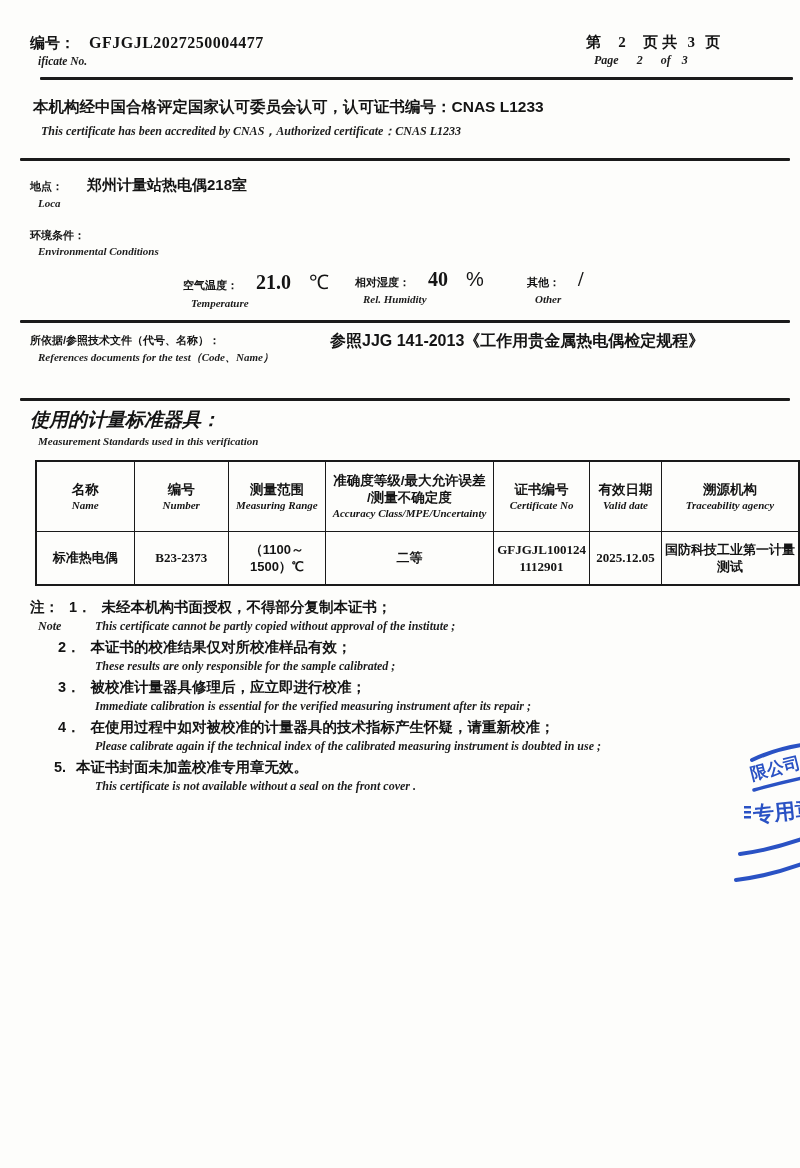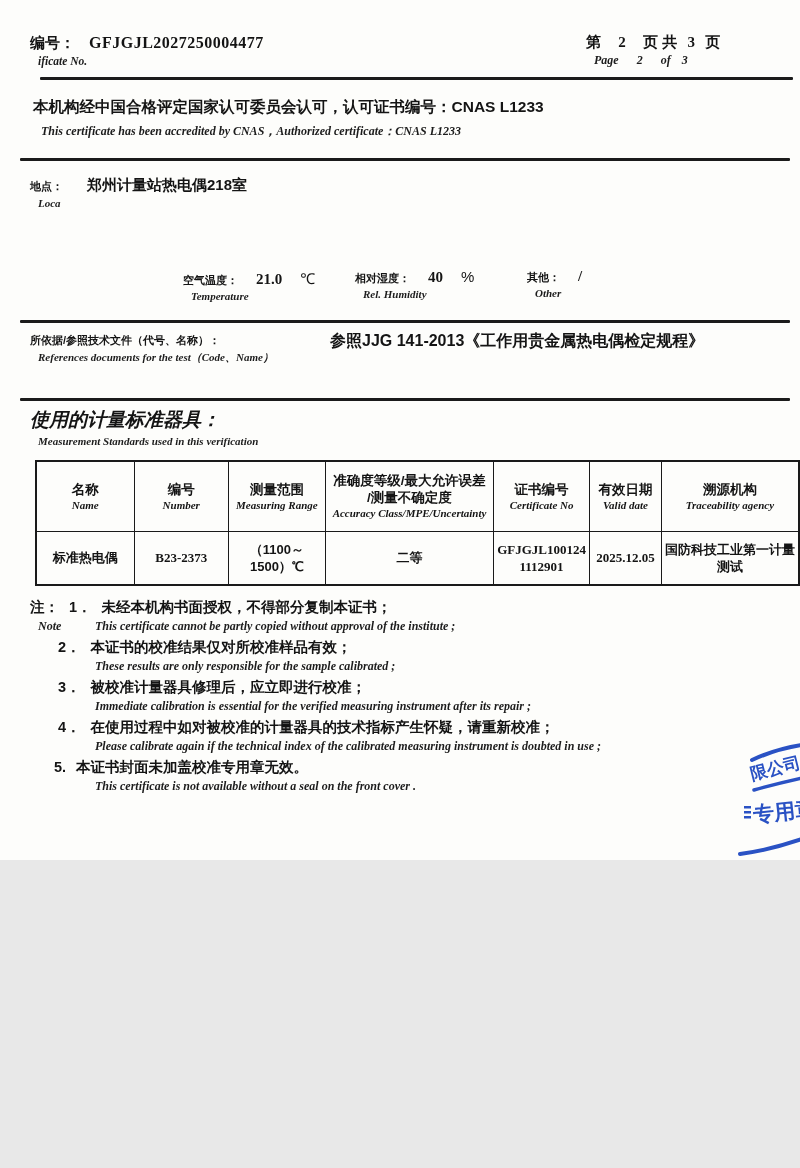--- a/index.html
+++ b/index.html
@@ -1,16 +1,16 @@
 <!DOCTYPE html>
 <html><head>
 <meta charset="utf-8">
 <style>
   html,body{margin:0;padding:0;background:#e8e8e8;}
-  .page{position:relative;width:800px;height:860px;background:#fdfdfb;color:#141414;
+  .page{position:relative;width:800px;height:1168px;background:#fdfdfb;color:#141414;
         font-family:"Liberation Sans",sans-serif;overflow:hidden;}
   .abs{position:absolute;}
   .rule{position:absolute;height:3px;background:#1b1b1b;border-radius:1px;}
   .en{font-family:"Liberation Serif",serif;font-style:italic;font-size:12px;font-weight:600;color:#1c1c1c;margin-left:8px;}
   .serifv{font-family:"Liberation Serif",serif;font-weight:700;}
   
   .hdr-left{left:30px;top:34px;}
   .hdr-no-row{display:flex;gap:14px;align-items:baseline;}
   .hdr-no-label{font-size:15px;font-weight:700;}
   .hdr-no-value{font-size:16px;letter-spacing:.5px;}
@@ -26,21 +26,21 @@
   .accr-en{margin-top:5px;font-size:12px;}
   
   .loc{left:30px;top:176px;}
   .loc-row{display:flex;gap:24px;align-items:baseline;}
   .lab15{font-size:11px;font-weight:700;}
   .val15{font-size:15px;font-weight:600;}
   .sub-en{margin-top:2px;font-size:11px;}
   .env{left:30px;top:228px;}
   .env-grp{position:absolute;top:268px;}
   .env-row{display:flex;gap:18px;align-items:baseline;}
-  .env-val{font-size:15px;}
+  .env-val{font-size:20px;}
   
   .refs{left:30px;top:333px;}
   .refs-val{left:330px;top:331px;font-size:16px;font-weight:700;max-width:450px;}
   
   .stds{left:30px;top:407px;}
   .stds-cn{font-size:19px;font-weight:700;font-style:italic;}
   
   table.std{position:absolute;left:35px;top:460px;border-collapse:collapse;table-layout:fixed;}
   table.std td,table.std th{border:1px solid #1a1a1a;text-align:center;vertical-align:middle;padding:2px 3px;}
   table.std{border:2px solid #1a1a1a;}
@@ -98,20 +98,24 @@
   <div class="rule" style="left:20px;top:158px;width:770px;"></div>
 
   <div class="abs loc">
     <div class="loc-row">
       <span class="lab15">地点：</span>
       <span class="val15">郑州计量站热电偶218室</span>
     </div>
     <div class="sub-en en">Loca</div>
   </div>
 
+  <div class="abs env">
+    <div class="lab15">环境条件：</div>
+    <div class="sub-en en">Environmental Conditions</div>
+  </div>
 
   <div class="env-grp" style="left:183px;">
     <div class="env-row">
       <span class="lab15">空气温度：</span>
       <span class="env-val serifv">21.0</span>
       <span class="env-val">℃</span>
     </div>
     <div class="sub-en en">Temperature</div>
   </div>
   <div class="env-grp" style="left:355px;">

